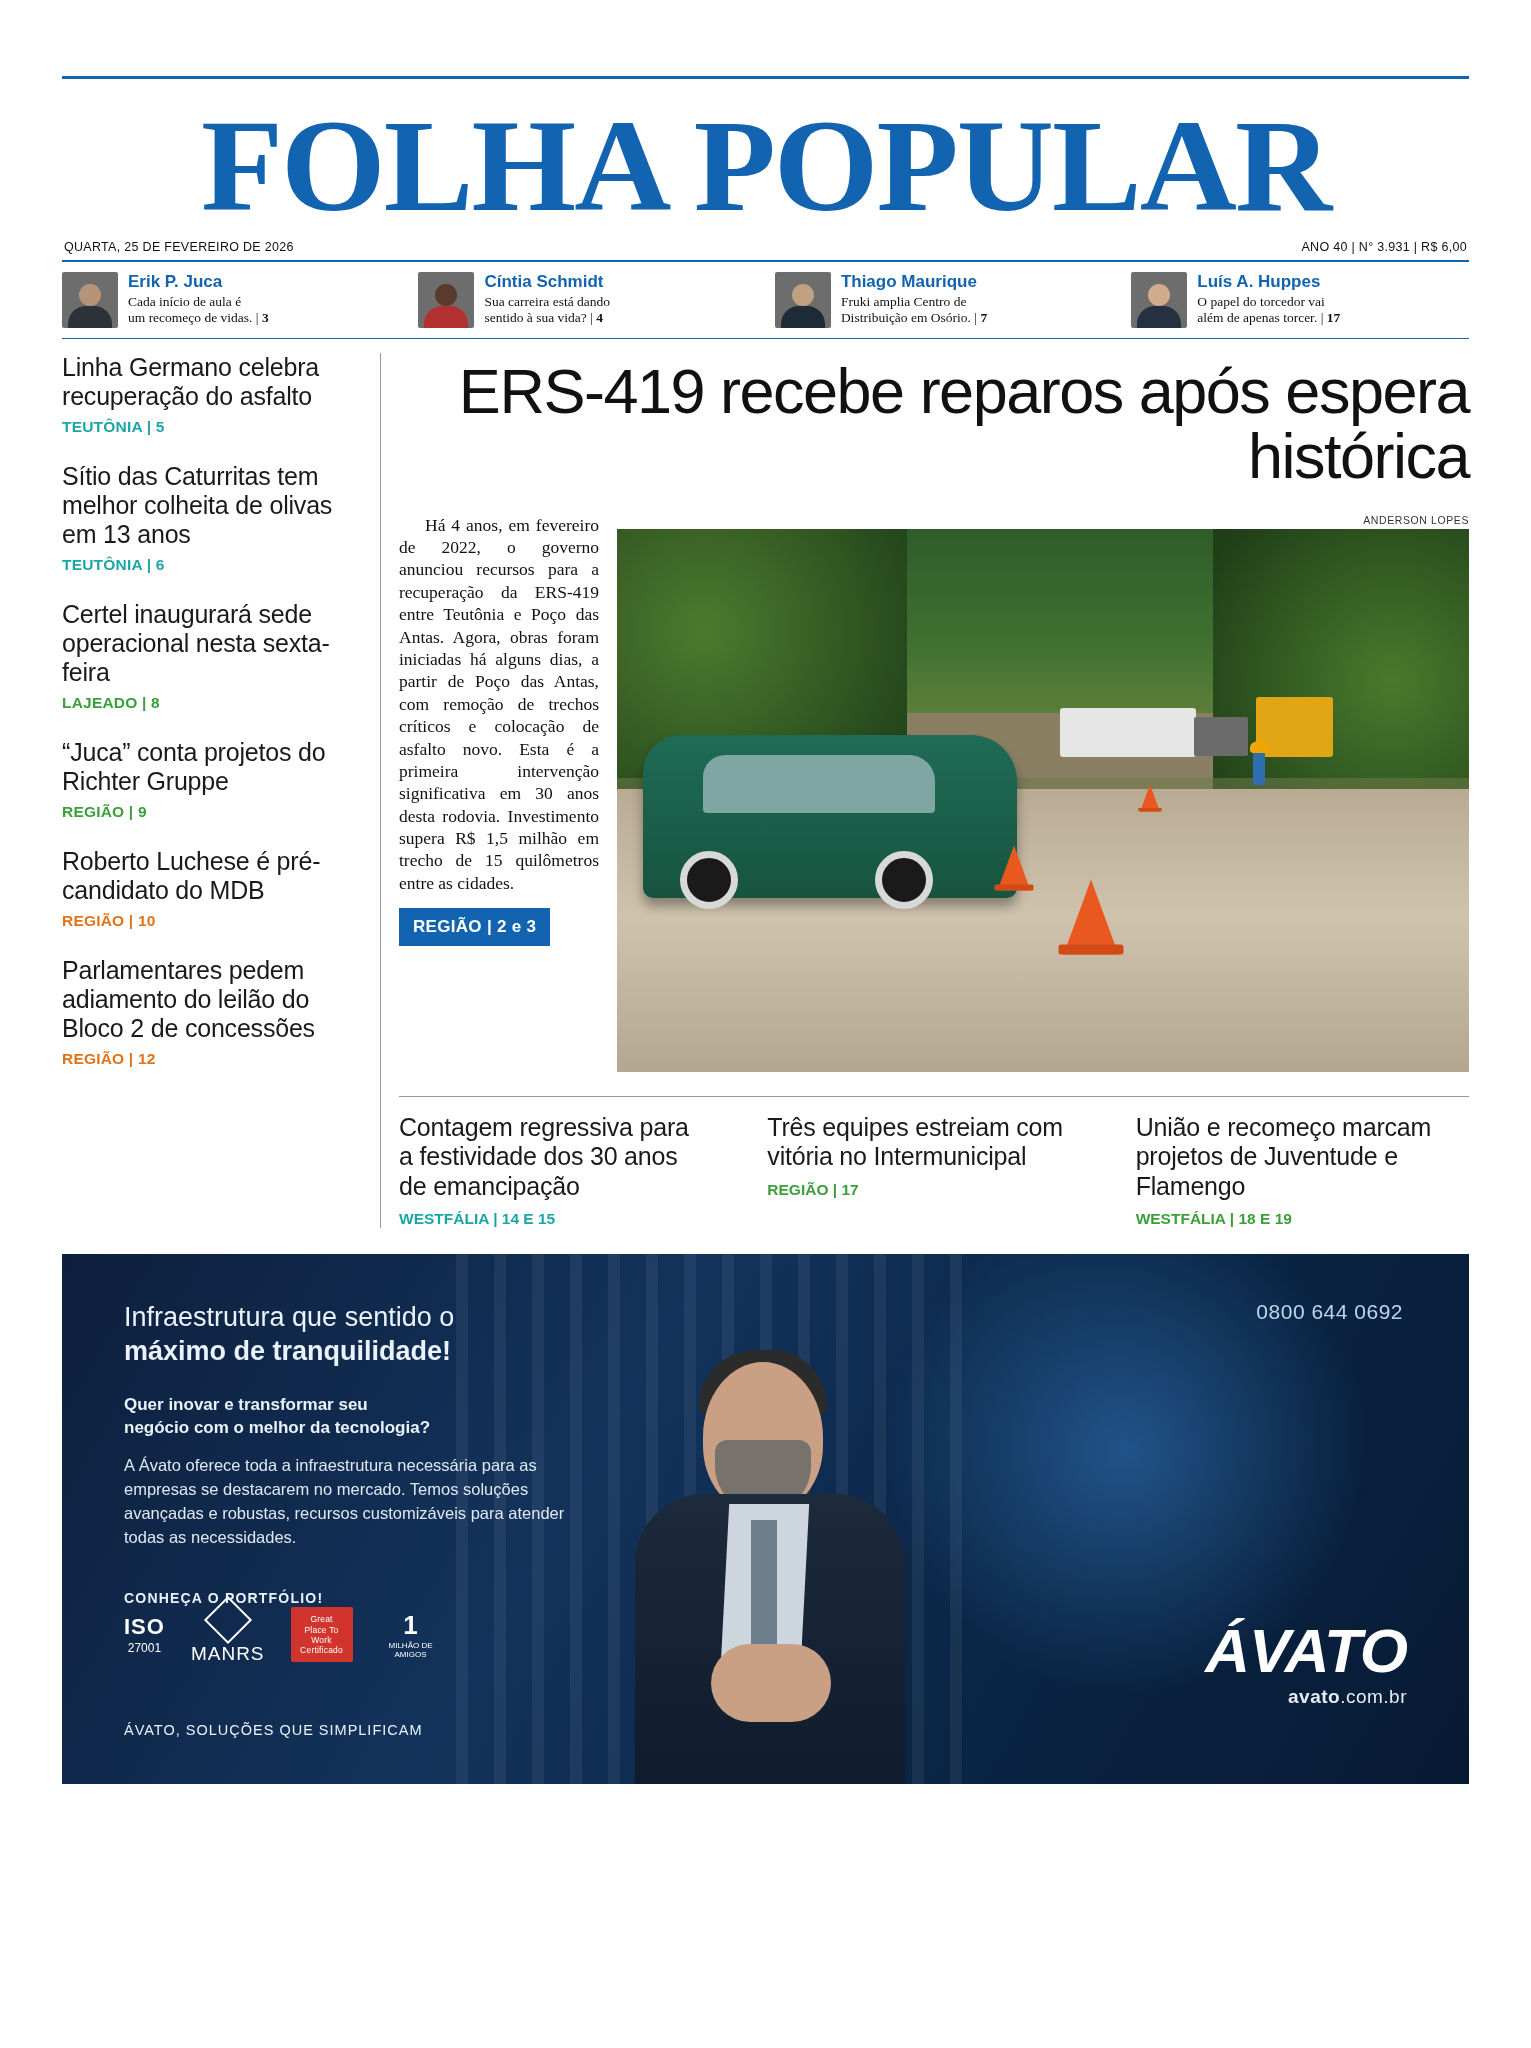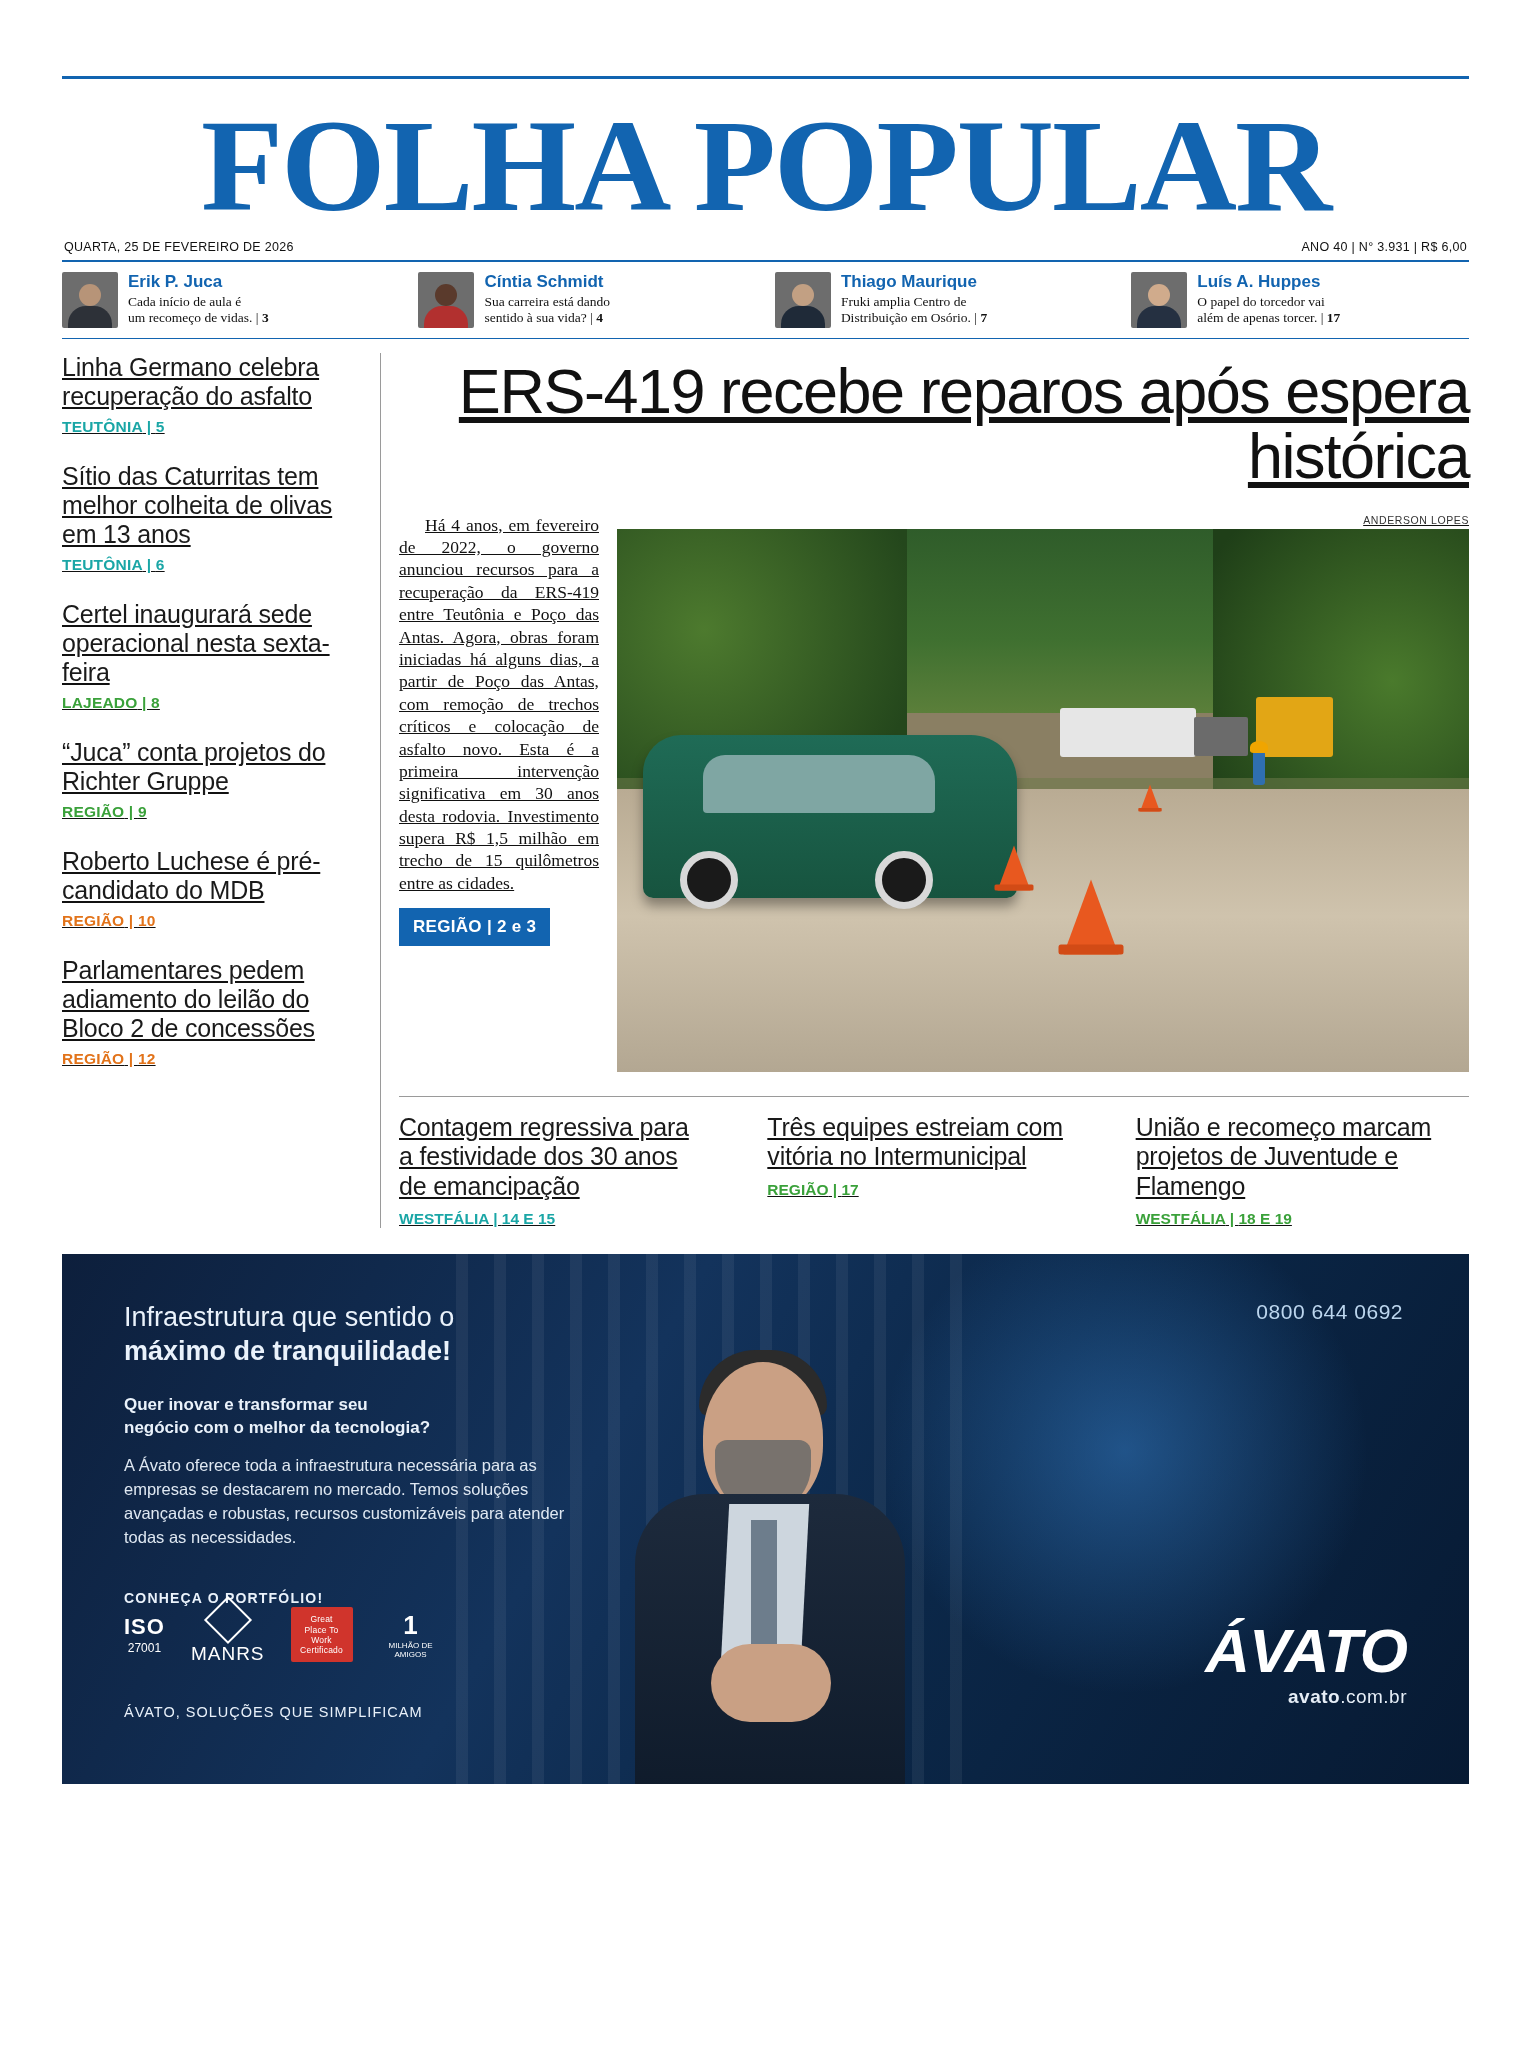--- a/index.html
+++ b/index.html
@@ -122,21 +122,20 @@
     font-family: "Liberation Serif", serif;
     font-size: 13.5px;
     color: #111;
   }
   .col-desc b { font-weight: bold; }
 
   
   .content {
     display: flex;
     padding-top: 14px;
-    text-decoration: underline;
   }
   .left-col {
     width: 318px;
     flex: 0 0 318px;
     padding-right: 18px;
     box-sizing: border-box;
   }
   .vrule {
     width: 1px;
     background: #9a9a9a;
@@ -475,21 +474,21 @@
   .badge.manrs { font-size: 19px; letter-spacing: 1px; }
   .badge .diamond {
     width: 30px; height: 30px; border: 2px solid #fff;
     transform: rotate(45deg); margin: 0 auto 6px auto;
   }
   .badge.milhao { font-size: 8px; width: 64px; }
   .badge.milhao .one { font-size: 26px; font-weight: bold; }
   .ad-footline {
     position: absolute;
     left: 62px;
-    bottom: 64px;
+    bottom: 46px;
     font-size: 14.5px;
     letter-spacing: 1px;
     color: #e9f1fa;
   }
 </style>
 </head>
 <body>
 
 <div class="page">
 

